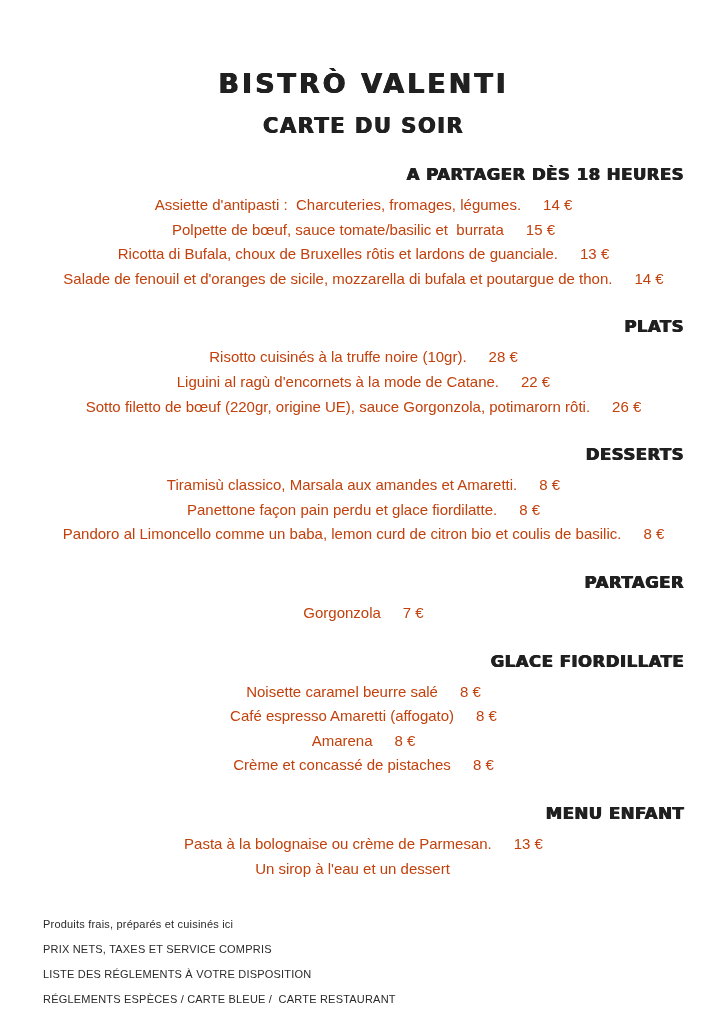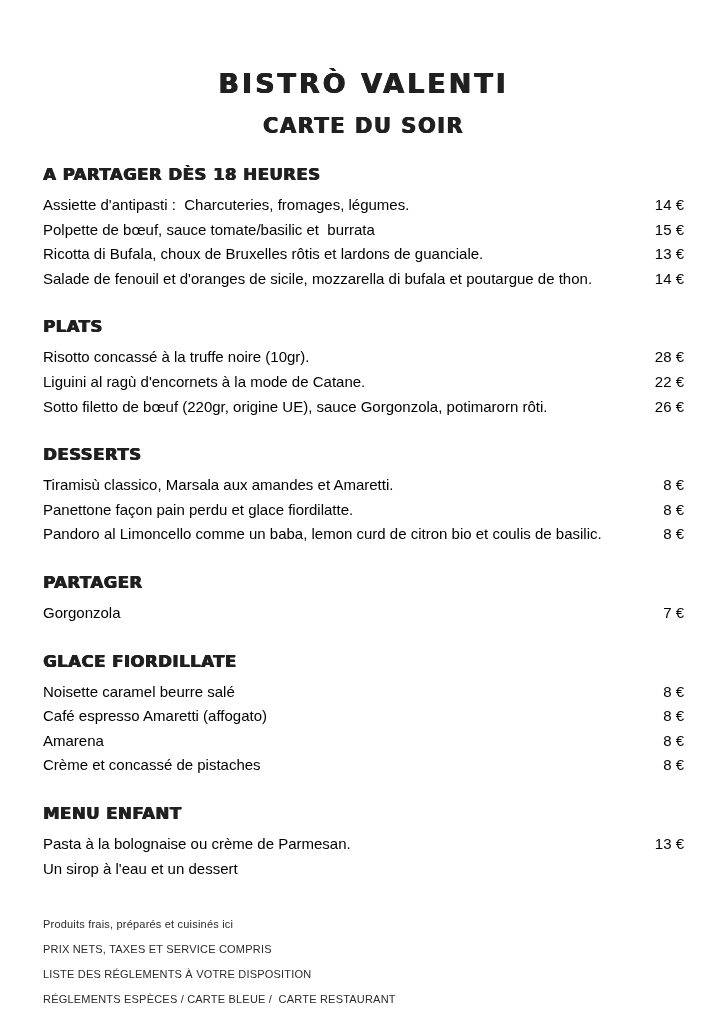--- a/index.html
+++ b/index.html
@@ -18,20 +18,21 @@
     padding: 70px 40px 0 43px;
     font-family: "Liberation Sans", sans-serif;
     overflow: hidden;
   }
   .display {
     font-family: "DejaVu Sans", sans-serif;
     font-weight: 900;
     color: #202020;
     
     text-shadow: 0.7px 0 0 currentColor, -0.3px 0 0 currentColor;
+    text-align: right;
   }
   h1.title {
     margin: 0;
     text-align: center;
     font-size: 27px;
     line-height: 27px;
     letter-spacing: 3px;
   }
   h2.subtitle {
     margin: 21px 0 0 0;
@@ -50,25 +51,25 @@
     margin-top: 31px;
   }
   h3.section-heading {
     margin: 0 0 9px 0;
     font-size: 16.5px;
     line-height: 18px;
     letter-spacing: 0.5px;
   }
   .menu-item {
     display: flex;
-    justify-content: space-between;
+    justify-content: center;
     align-items: baseline;
     font-size: 15px;
     line-height: 24.6px;
-    color: #000000;
+    color: #c2410c;
     gap: 8px;
   }
   .item-name {
     white-space: pre-wrap;
   }
   .item-price {
     white-space: pre;
     padding-left: 14px;
   }
   footer.menu-footer {
@@ -106,21 +107,21 @@
           <span class="item-price">13 €</span>
         </div>
         <div class="menu-item">
           <span class="item-name">Salade de fenouil et d'oranges de sicile, mozzarella di bufala et poutargue de thon.</span>
           <span class="item-price">14 €</span>
         </div>
       </section>
       <section class="menu-section">
         <h3 class="section-heading display">PLATS</h3>
         <div class="menu-item">
-          <span class="item-name">Risotto concassé à la truffe noire (10gr).</span>
+          <span class="item-name">Risotto cuisinés à la truffe noire (10gr).</span>
           <span class="item-price">28 €</span>
         </div>
         <div class="menu-item">
           <span class="item-name">Liguini al ragù d'encornets à la mode de Catane.</span>
           <span class="item-price">22 €</span>
         </div>
         <div class="menu-item">
           <span class="item-name">Sotto filetto de bœuf (220gr, origine UE), sauce Gorgonzola, potimarorn rôti.</span>
           <span class="item-price">26 €</span>
         </div>

